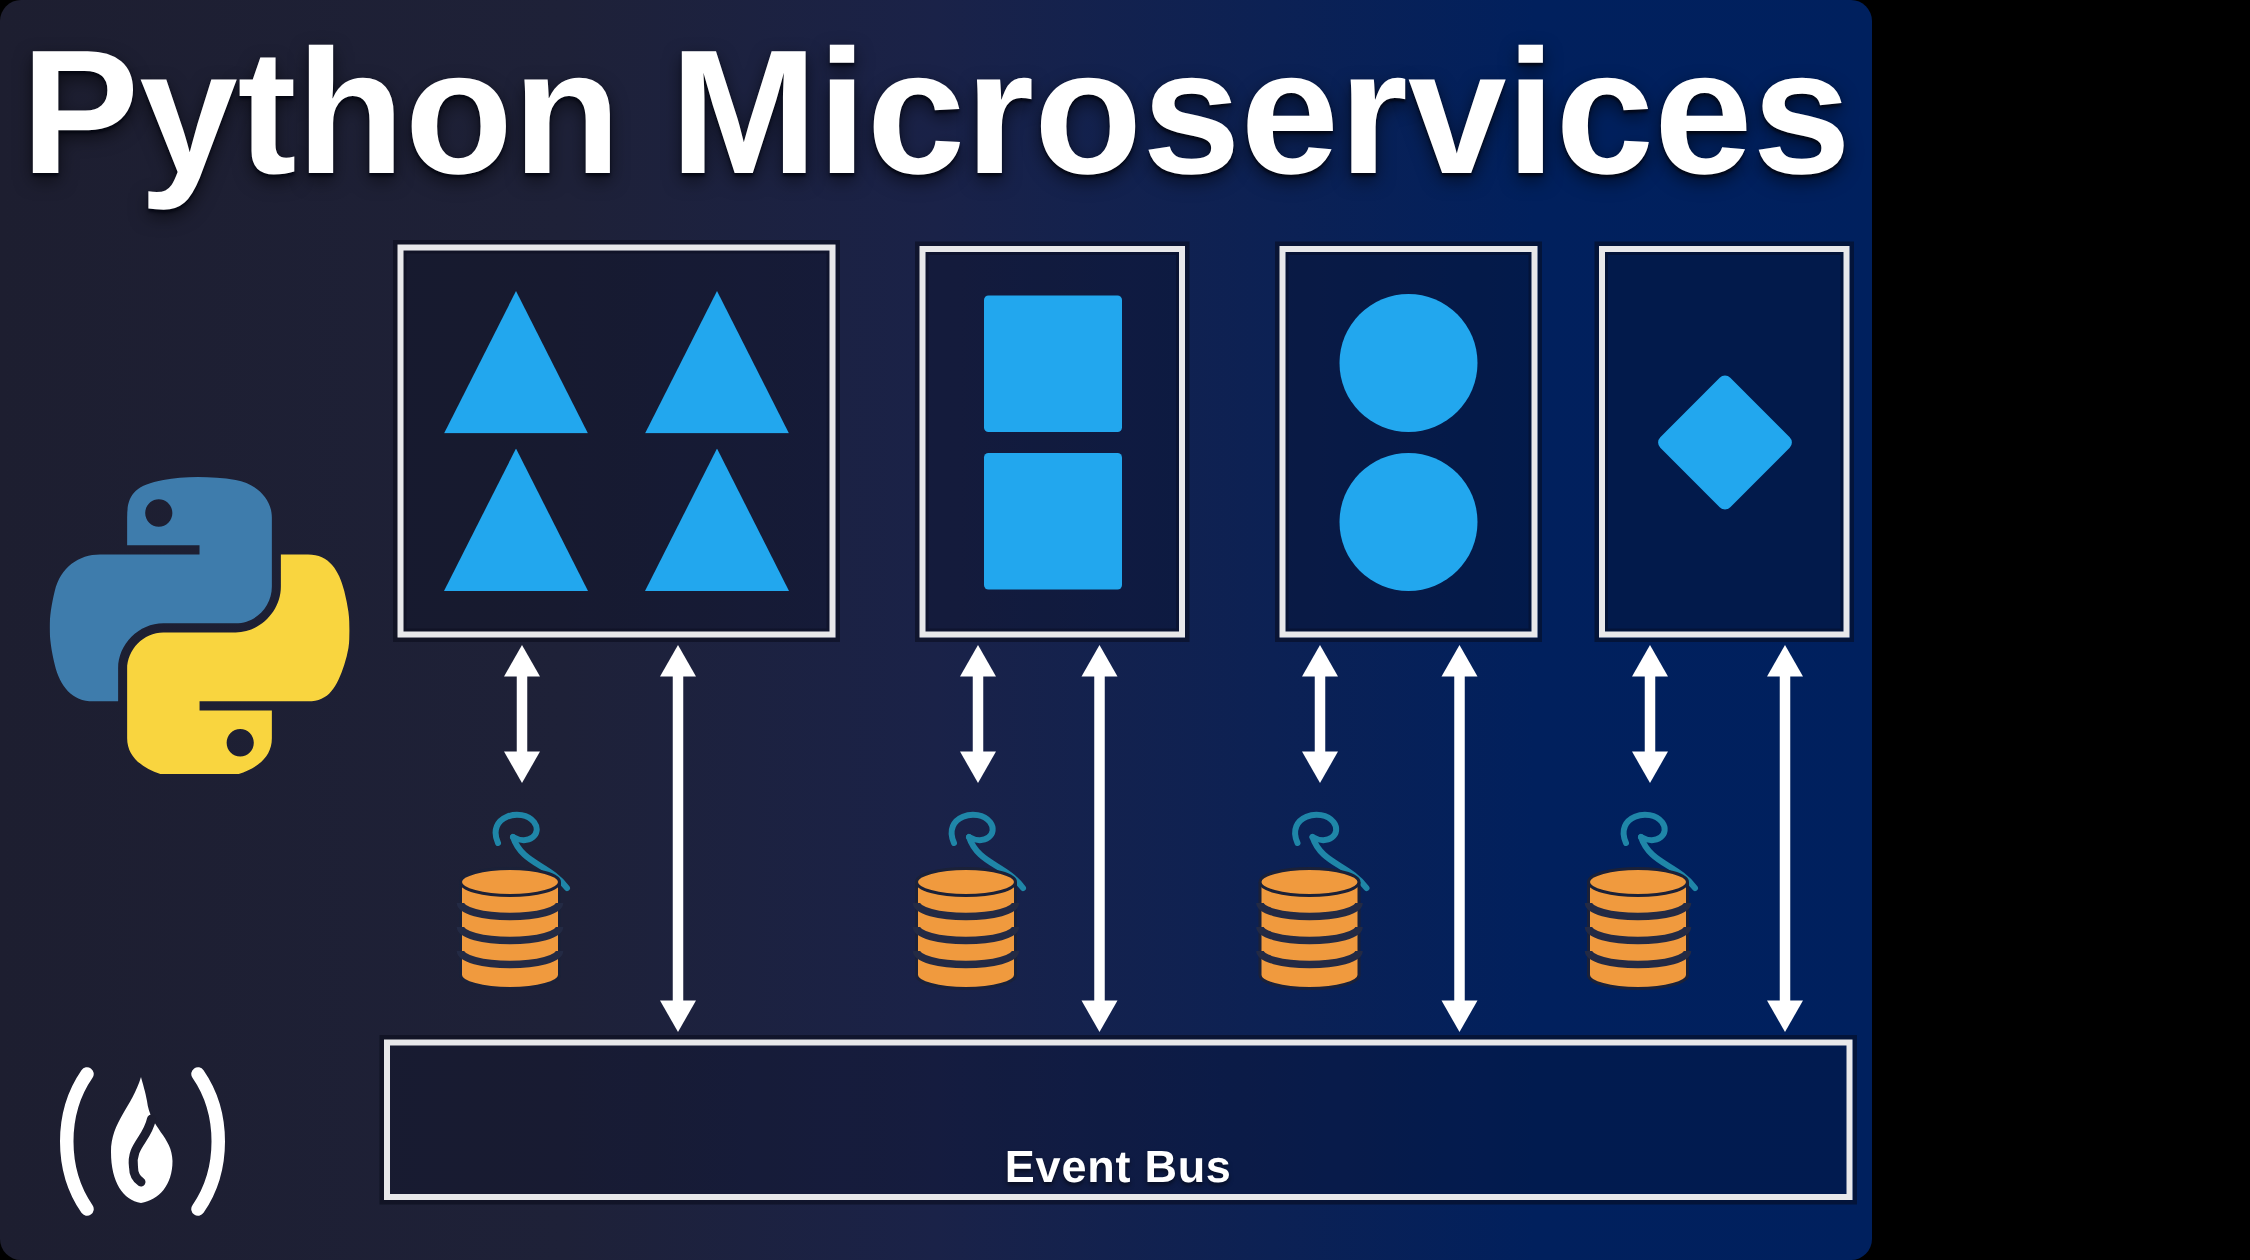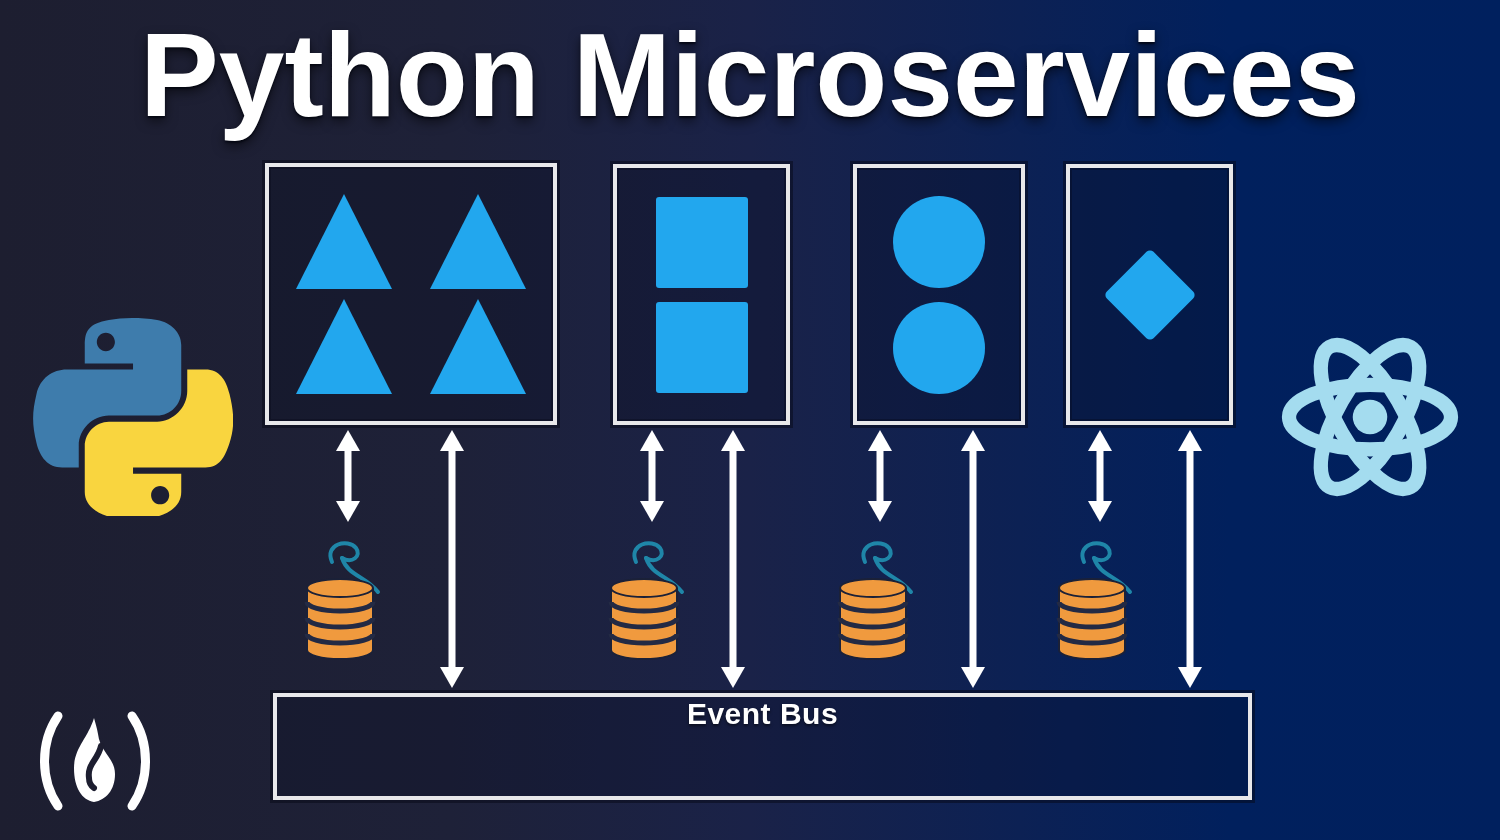--- a/index.html
+++ b/index.html
@@ -1,22 +1,23 @@
 <!DOCTYPE html>
 <html style="--bg-left: #1d1e30; --bg-right: #00205e; --shape-blue: #22a7ee; --box-border: #e8e8ea; --db-orange: #f09a3e; --db-stripe: #232a44; --swoosh-teal: #1f86a8; --python-blue: #3e7cac; --python-yellow: #f9d53f; --react-blue: #a4dcef; --title-white: #ffffff;"><head>
 <meta charset="utf-8">
 <style>
   html,body{margin:0;padding:0;background:#000;}
   *{box-sizing:border-box;}
   .canvas{
-    position:relative;width:1500px;height:840px;overflow:hidden;
+    position:relative;width:1248px;height:840px;overflow:hidden;
     font-family:"Liberation Sans",sans-serif;
     background:linear-gradient(to right,
       var(--bg-left,#1d1e30) 0%, #1e2138 30%, #1a2248 50%,
       #0c2154 68%, #01205d 82%, var(--bg-right,#00205e) 100%);
+    border-radius:14px;
   }
   .title{
     position:absolute;top:14px;left:0;width:100%;margin:0;text-align:center;
     color:var(--title-white,#fff);
     font-weight:800;font-size:118px;line-height:1.05;letter-spacing:0;
     text-shadow:0 5px 12px rgba(0,0,0,.55),0 2px 2px rgba(5,8,25,.85);
   }
   .service-box{
     position:absolute;border:4px solid var(--box-border,#e8e8ea);
     background:rgba(6,10,30,.28);
@@ -31,24 +32,24 @@
     align-content:center;align-items:center;gap:14px;width:100%;height:100%;
   }
   .b1 .box-inner{gap:10px 38px;}
   .shape{background:var(--shape-blue,#22a7ee);flex:0 0 auto;}
   .shape.triangle{width:96px;height:95px;clip-path:polygon(50% 0,0 100%,100% 100%);}
   .shape.square{width:92px;height:91px;border-radius:3px;}
   .shape.circle{width:92px;height:92px;border-radius:50%;}
   .shape.diamond{width:66px;height:66px;transform:rotate(45deg);border-radius:5px;}
   .abs{position:absolute;}
   .event-bus{
-    position:absolute;left:273px;top:693px;width:979px;height:107px;
+    position:absolute;left:256px;top:693px;width:979px;height:107px;
     border:4px solid var(--box-border,#e8e8ea);background:rgba(6,10,30,.22);
     box-shadow:0 0 0 3px rgba(5,8,22,.5);
-    display:flex;align-items:flex-start;justify-content:center;
+    display:flex;align-items:flex-end;justify-content:center;
   }
   .event-bus span{
     color:#fff;font-weight:700;font-size:30px;letter-spacing:.5px;
     text-shadow:0 2px 3px rgba(0,0,0,.5);
   }
 </style>
 </head>
 <body>
 
 <div class="canvas">

